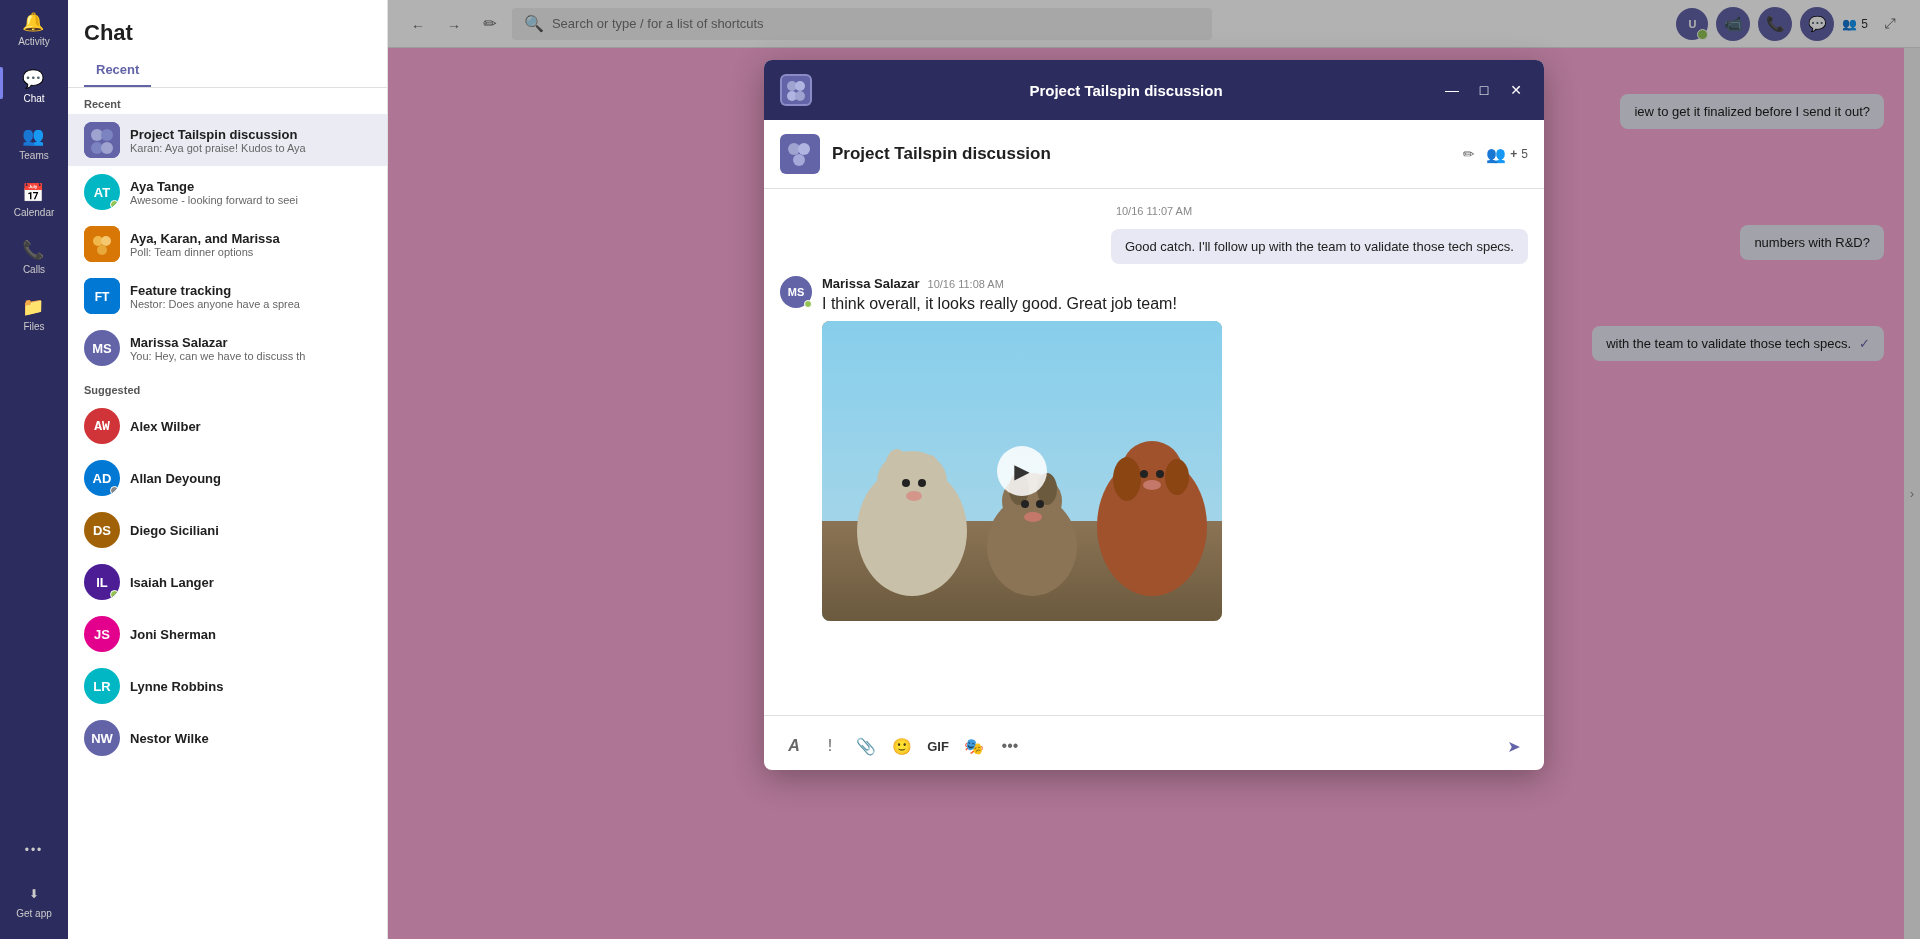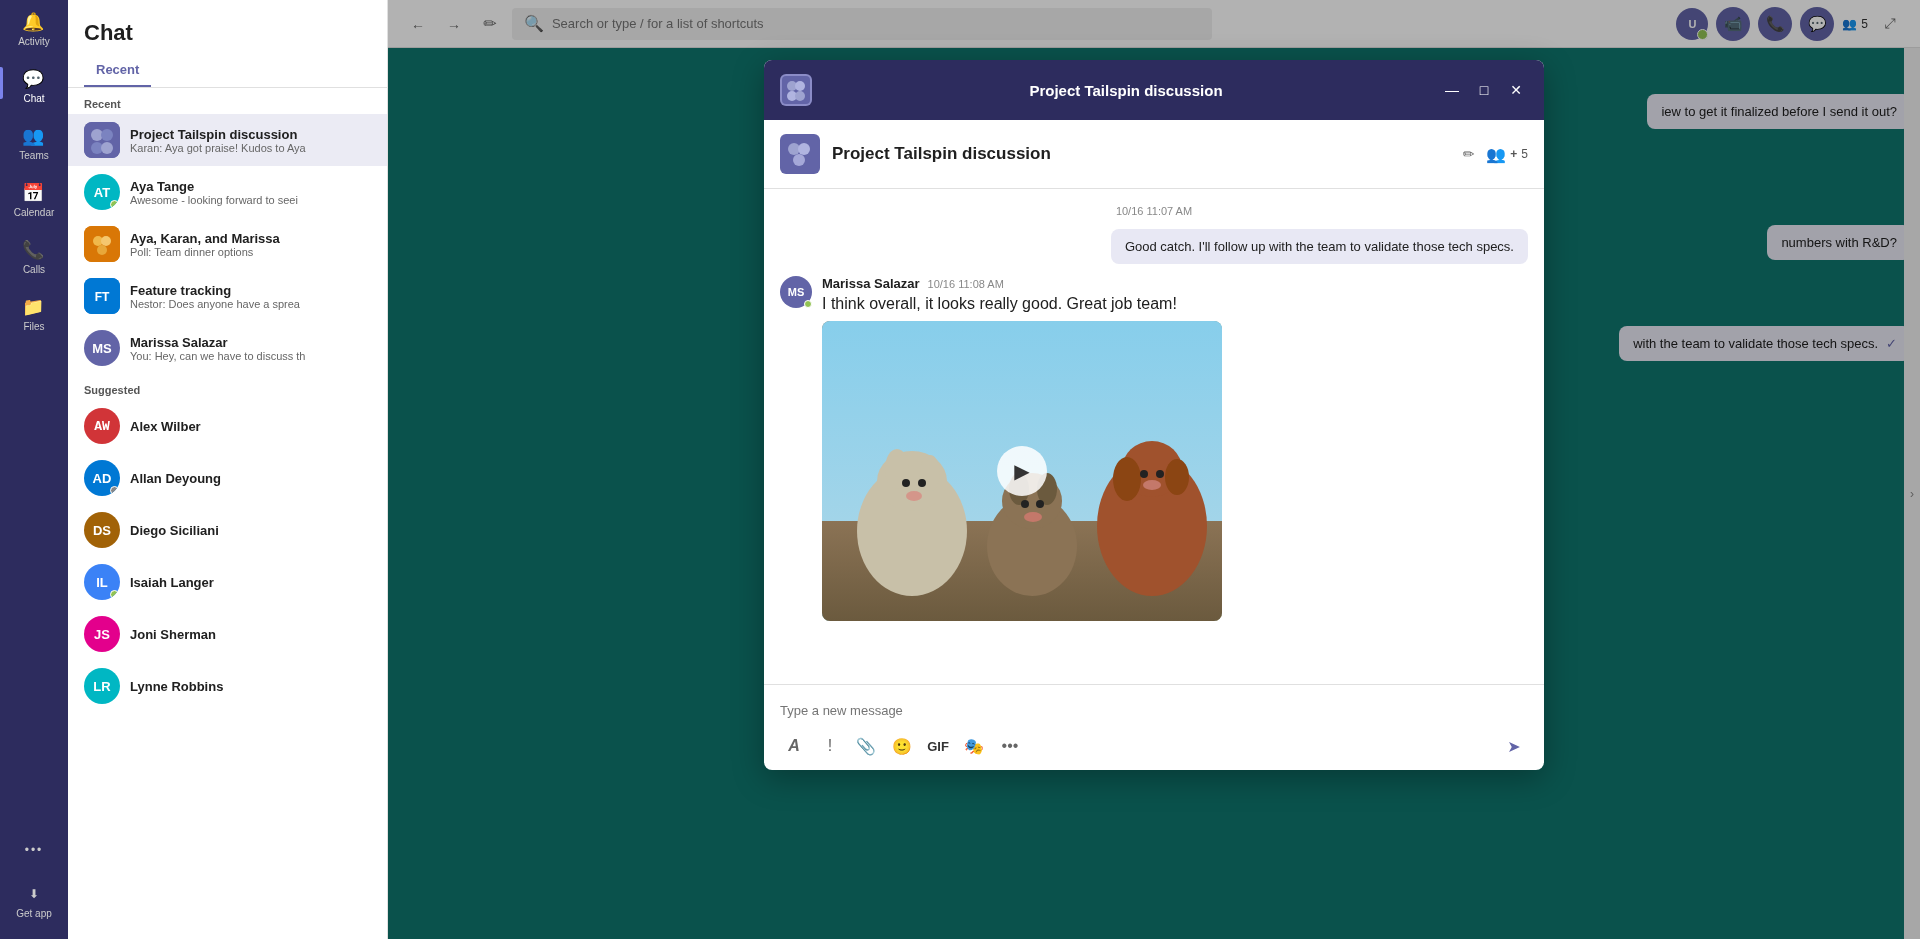--- a/index.html
+++ b/index.html
@@ -266,22 +266,22 @@
       border-radius: 50%; background: #92c353; border: 1.5px solid #fff;
     }
 
     
     .bg-chat {
       position: absolute;
       top: 48px;
       left: 0;
       right: 0;
       bottom: 0;
-      background: #0f766e;
-      padding: 16px 9px;
+      background: #f9a8d4;
+      padding: 16px 36px;
       overflow: hidden;
     }
     .bg-message {
       display: flex;
       justify-content: flex-end;
       margin-bottom: 12px;
     }
     .bg-message-bubble {
       background: #e8e8f4;
       border-radius: 8px;
@@ -610,21 +610,21 @@
   </div>
 
   <div class="chat-list-item">
     <div class="avatar" style="background:#a16207;">DS</div>
     <div class="chat-item-info">
       <div class="chat-item-name">Diego Siciliani</div>
     </div>
   </div>
 
   <div class="chat-list-item">
-    <div class="avatar" style="background:#3b82f6; position:relative;">
+    <div class="avatar" style="background:#4c1d95; position:relative;">
       IL
       <div class="avatar-status"></div>
     </div>
     <div class="chat-item-info">
       <div class="chat-item-name">Isaiah Langer</div>
     </div>
   </div>
 
   <div class="chat-list-item">
     <div class="avatar" style="background:#e3008c;">JS</div>
@@ -633,20 +633,26 @@
     </div>
   </div>
 
   <div class="chat-list-item">
     <div class="avatar" style="background:#00b7c3;">LR</div>
     <div class="chat-item-info">
       <div class="chat-item-name">Lynne Robbins</div>
     </div>
   </div>
 
+  <div class="chat-list-item">
+    <div class="avatar" style="background:#6264a7;">NW</div>
+    <div class="chat-item-info">
+      <div class="chat-item-name">Nestor Wilke</div>
+    </div>
+  </div>
 </div>
 
 <div class="main-area">
 
   <div class="top-bar">
     <div class="nav-back">←</div>
     <div class="nav-forward">→</div>
     <div class="edit-icon">✏</div>
     <div class="search-bar">
       <span style="color:#666;">🔍</span>
@@ -788,21 +794,20 @@
                   <circle cx="338" cy="153" r="4" fill="#222"></circle>
                   <ellipse cx="330" cy="164" rx="9" ry="5" fill="#c4786a"></ellipse>
                 </svg>
                 <div class="play-btn" style="position:relative; z-index:2;">▶</div>
               </div>
             </div>
           </div>
         </div>
 
         <div class="modal-input-area">
-          <input class="message-input" type="text" placeholder="Type a new message" style="">
           <div class="input-toolbar">
             <div class="input-icon" style="font-weight:bold; font-style:italic;">A</div>
             <div class="input-icon">!</div>
             <div class="input-icon">📎</div>
             <div class="input-icon">🙂</div>
             <div class="input-icon" style="font-size:13px; font-weight:600; color:#333;">GIF</div>
             <div class="input-icon">🎭</div>
             <div class="input-icon">•••</div>
             <div class="send-btn">➤</div>
           </div>

